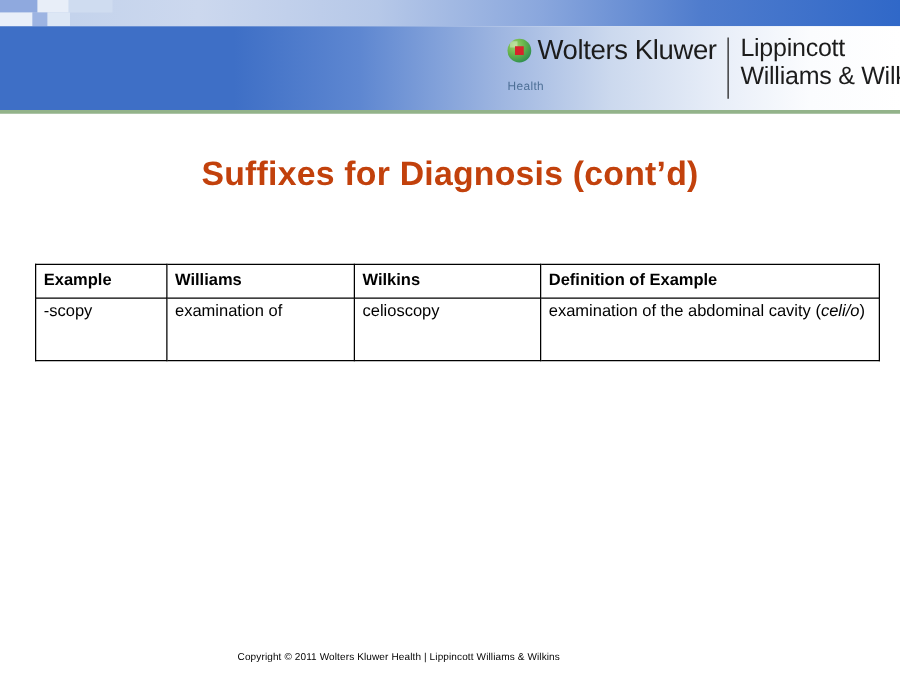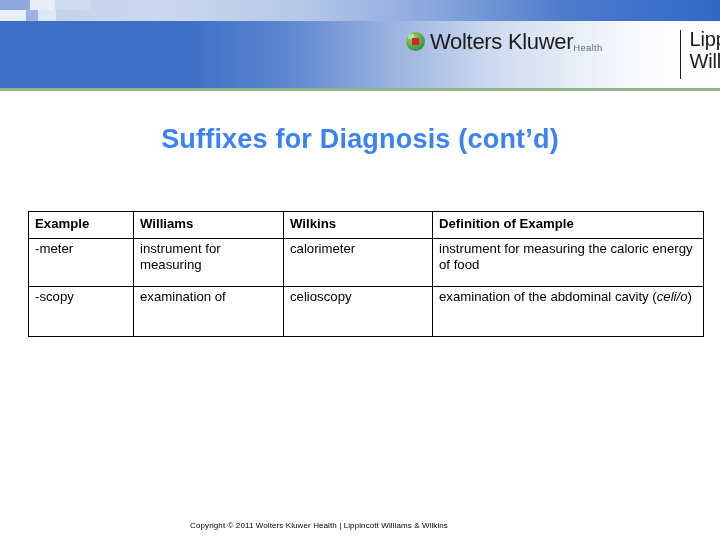--- a/index.html
+++ b/index.html
@@ -87,21 +87,21 @@
     position: absolute;
     left: 406px;
     top: 29px;
     height: 52px;
     display: flex;
     align-items: flex-start;
   }
   #wk-group {
     position: relative;
     display: flex;
-    align-items: flex-end;
+    flex-direction: column;
     padding-right: 9px;
   }
   #wk-row {
     display: flex;
     align-items: center;
     gap: 5px;
   }
   #wk-globe {
     width: 19px; height: 19px;
     border-radius: 50%;
@@ -158,21 +158,21 @@
 
   
   #slide-title {
     position: absolute;
     left: 0;
     top: 124px;
     width: 720px;
     text-align: center;
     font-size: 27px;
     font-weight: bold;
-    color: #3b82f6;
+    color: #c2410c;
     letter-spacing: 0.2px;
   }
 
   
   #suffix-table {
     position: absolute;
     left: 28px;
     top: 211px;
     width: 675px;
     border-collapse: collapse;
@@ -272,26 +272,20 @@
   </colgroup>
   <thead>
     <tr>
       <th>Example</th>
       <th>Williams</th>
       <th>Wilkins</th>
       <th>Definition of Example</th>
     </tr>
   </thead>
   <tbody>
-    <tr class="r1">
-      <td>-meter</td>
-      <td>instrument for measuring</td>
-      <td>calorimeter</td>
-      <td>instrument for measuring the caloric energy of food</td>
-    </tr>
 
 
 
     <tr class="r4">
       <td>-scopy</td>
       <td>examination of</td>
       <td>celioscopy</td>
       <td><span>examination of the abdominal cavity (</span><span class="term">celi/o</span><span>)</span></td>
     </tr>
   </tbody>

